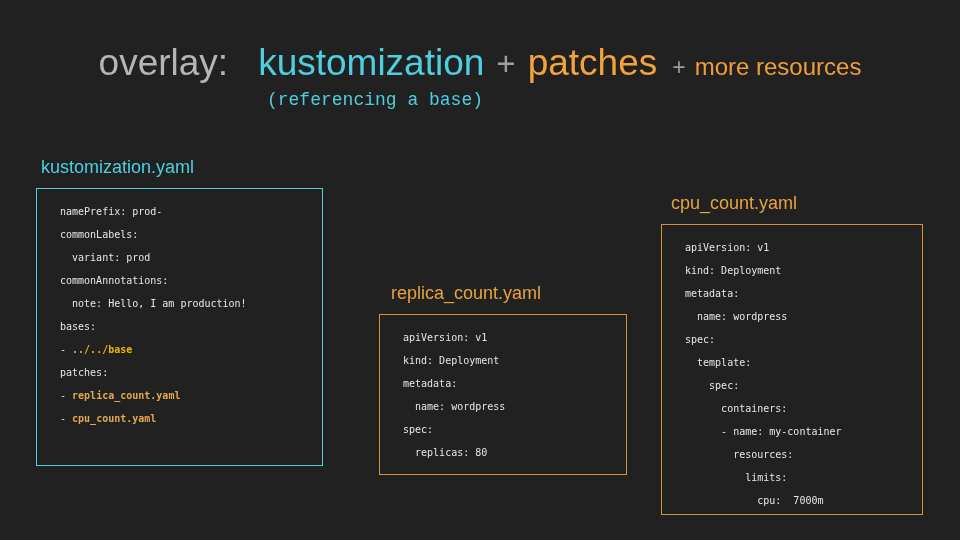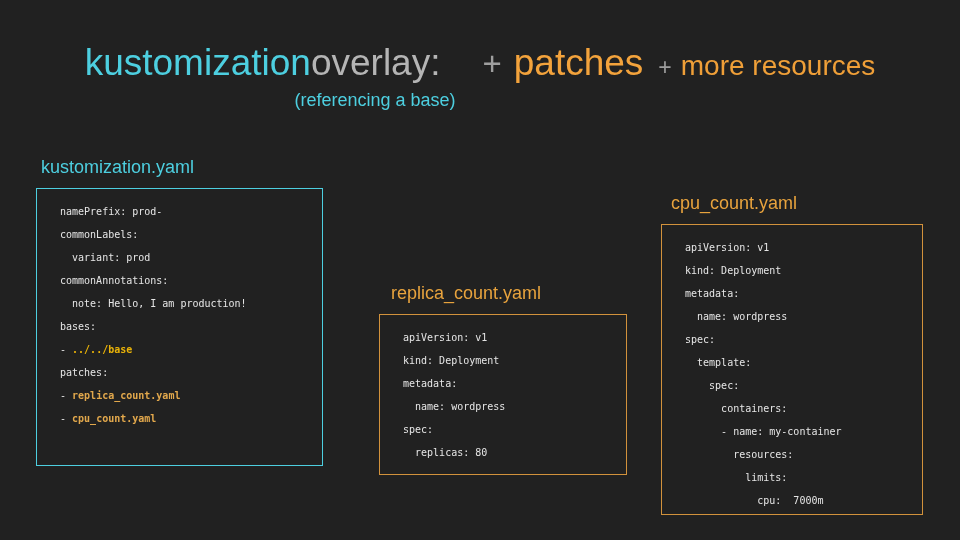--- a/index.html
+++ b/index.html
@@ -21,35 +21,36 @@
     position: absolute;
     top: 42px;
     left: 0;
     width: 100%;
     display: flex;
     justify-content: center;
     align-items: baseline;
     white-space: pre;
   }
   .t-big   { font-size: 37px; }
-  .t-small { font-size: 28px; }
+  .t-small { font-size: 24px; }
   .t-overlay { color: #b5b5b5; margin-right: 30px; }
   .t-kustomization { color: #4dcfe0; }
   .t-plus  { color: #9e9e9e; margin: 0 12px; font-size: 33px; }
   .t-patches { color: #f3a33c; }
   .t-plus-sm { color: #9e9e9e; margin: 0 9px 0 15px; font-size: 23px; }
   .t-more { color: #ef9f38; }
   .subtitle {
     position: absolute;
     top: 90px;
     left: 240px;
     width: 270px;
     text-align: center;
     color: #4dcfe0;
     font-size: 18px;
+    font-family: Liberation Mono, monospace;
   }
 
   
   .panel { position: absolute; padding-left: 8px; }
   .panel-label {
     font-size: 18px;
     line-height: 22px;
     margin: 0 0 10px 0;
   }
   .panel-cyan   .panel-label { color: #4dcfe0; }
@@ -84,21 +85,21 @@
   .seg-plain  { color: #e6e6e6; }
   .seg-cyan   { color: #eab308; font-weight: bold; }
   .seg-orange { color: #e2a84c; font-weight: bold; }
 </style>
 </head>
 <body>
 
 <div class="slide">
 
   <div class="title-row">
-    <span class="t-big t-kustomization">kustomization</span><span class="t-big t-overlay">overlay:</span><span class="t-plus">+</span><span class="t-big t-patches">patches</span><span class="t-plus-sm">+</span><span class="t-small t-more">more resources</span>
+    <span class="t-big t-overlay">overlay:</span><span class="t-big t-kustomization">kustomization</span><span class="t-plus">+</span><span class="t-big t-patches">patches</span><span class="t-plus-sm">+</span><span class="t-small t-more">more resources</span>
   </div>
 
   <div class="subtitle">(referencing a base)</div>
 
   <div class="panel panel-cyan" id="panel-0">
     <div class="panel-label">kustomization.yaml</div>
     <div class="codebox"><div class="code-line"><span class="seg-plain">namePrefix: prod-</span></div><div class="code-line"><span class="seg-plain">commonLabels:</span></div><div class="code-line"><span class="seg-plain">  variant: prod</span></div><div class="code-line"><span class="seg-plain">commonAnnotations:</span></div><div class="code-line"><span class="seg-plain">  note: Hello, I am production!</span></div><div class="code-line"><span class="seg-plain">bases:</span></div><div class="code-line"><span class="seg-plain">- </span><span class="seg-cyan">../../base</span></div><div class="code-line"><span class="seg-plain">patches:</span></div><div class="code-line"><span class="seg-plain">- </span><span class="seg-orange">replica_count.yaml</span></div><div class="code-line"><span class="seg-plain">- </span><span class="seg-orange">cpu_count.yaml</span></div></div>
   </div>
 
   <div class="panel panel-orange" id="panel-1">

